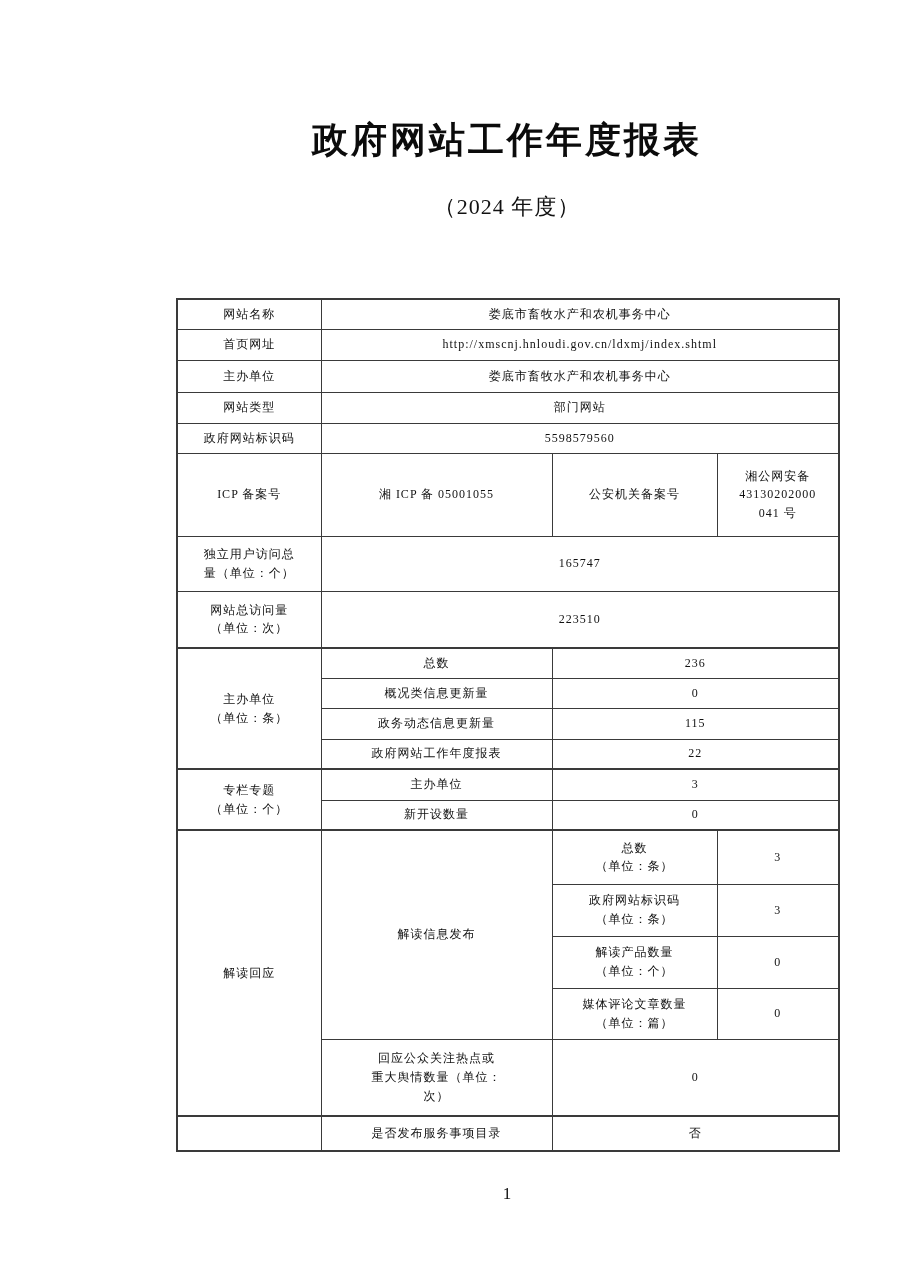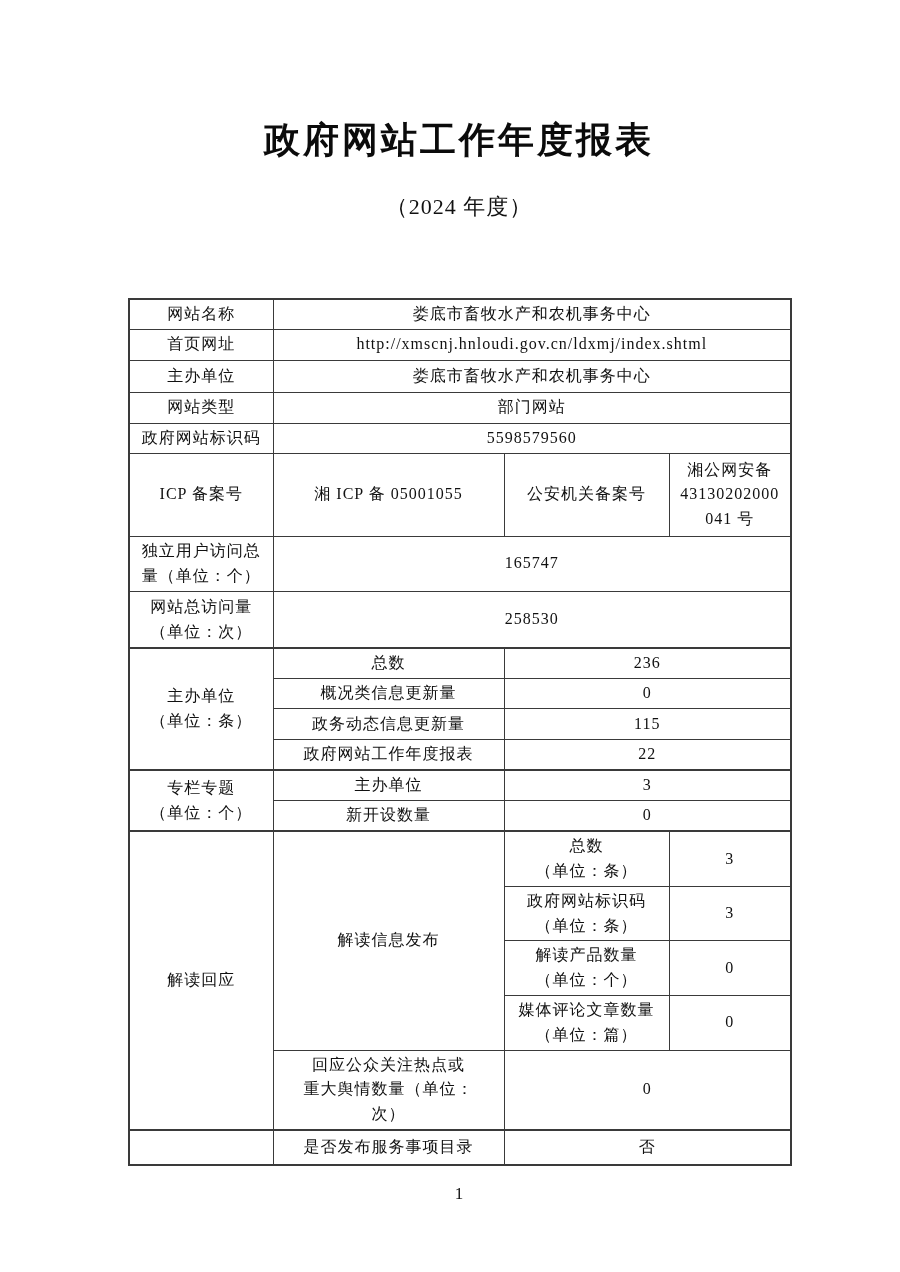--- a/index.html
+++ b/index.html
@@ -8,20 +8,21 @@
     background: #ffffff;
   }
   .page {
     position: relative;
     width: 792px;
     height: 1272px;
     background: #ffffff;
     color: #111111;
     font-family: "Liberation Serif", "DejaVu Serif", serif;
     overflow: hidden;
+    margin-left: 48px;
   }
   .title {
     position: absolute;
     top: 116px;
     left: 128px;
     width: 662px;
     text-align: center;
     font-family: "Liberation Sans", "DejaVu Sans", sans-serif;
     font-weight: bold;
     font-size: 36px;
@@ -52,21 +53,21 @@
     left: 128px;
     width: 662px;
     border-collapse: collapse;
     table-layout: fixed;
     border: 2px solid #3a3a3a;
   }
   table.report td {
     border: 1px solid #3a3a3a;
     text-align: center;
     vertical-align: middle;
-    font-size: 16px;
+    font-size: 12px;
     line-height: 1.55;
     letter-spacing: 1px;
     padding: 2px 6px;
     white-space: pre-line;
     overflow: hidden;
   }
   tr.thick-top td {
     border-top: 2px solid #3a3a3a;
     text-align: center;
   }
@@ -125,21 +126,21 @@
 041 号</td>
       </tr>
       <tr style="height:55px">
         <td>独立用户访问总
 量（单位：个）</td>
         <td colspan="3">165747</td>
       </tr>
       <tr style="height:57px">
         <td>网站总访问量
 （单位：次）</td>
-        <td colspan="3">258530</td>
+        <td colspan="3">223510</td>
       </tr>
       <tr class="thick-top" style="height:30px">
         <td rowspan="4">主办单位
 （单位：条）</td>
         <td>总数</td>
         <td colspan="2">236</td>
       </tr>
       <tr style="height:30px">
         <td>概况类信息更新量</td>
         <td colspan="2">0</td>

